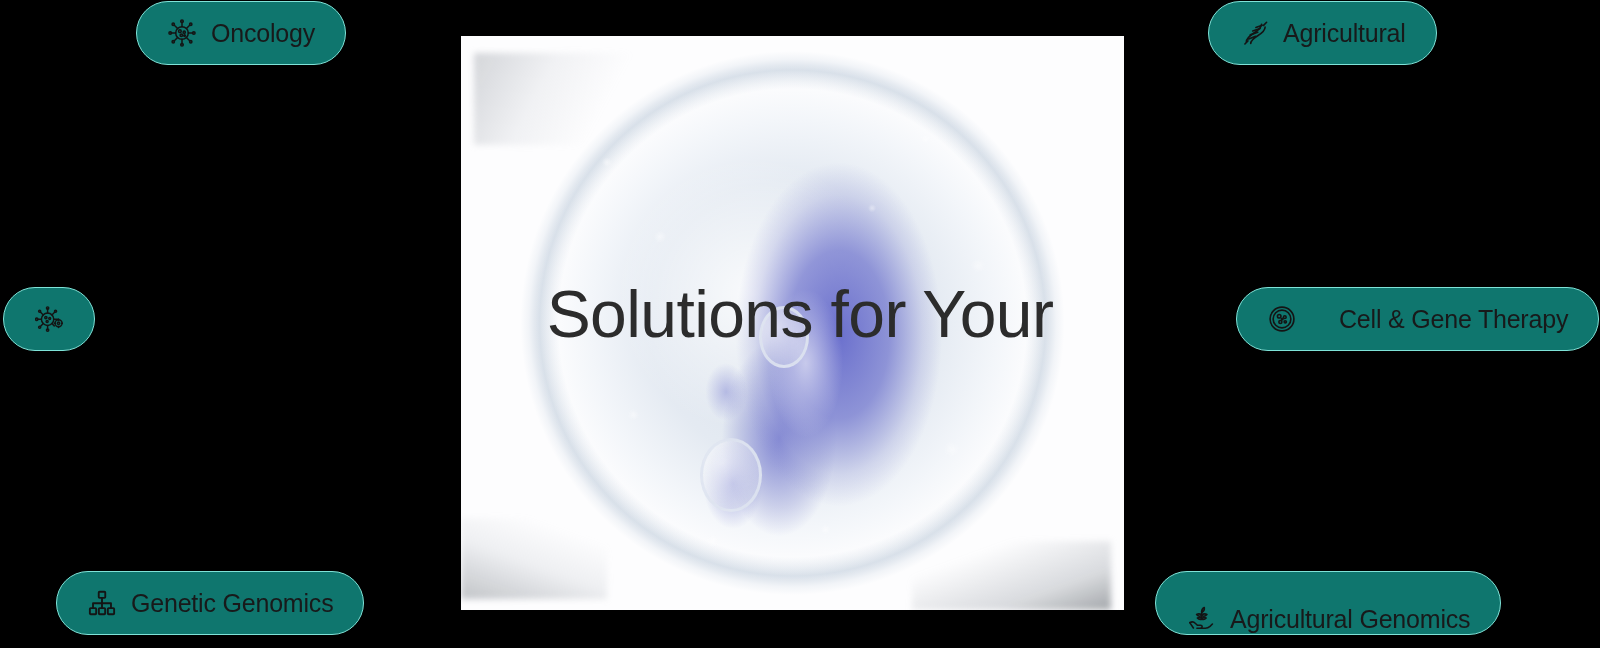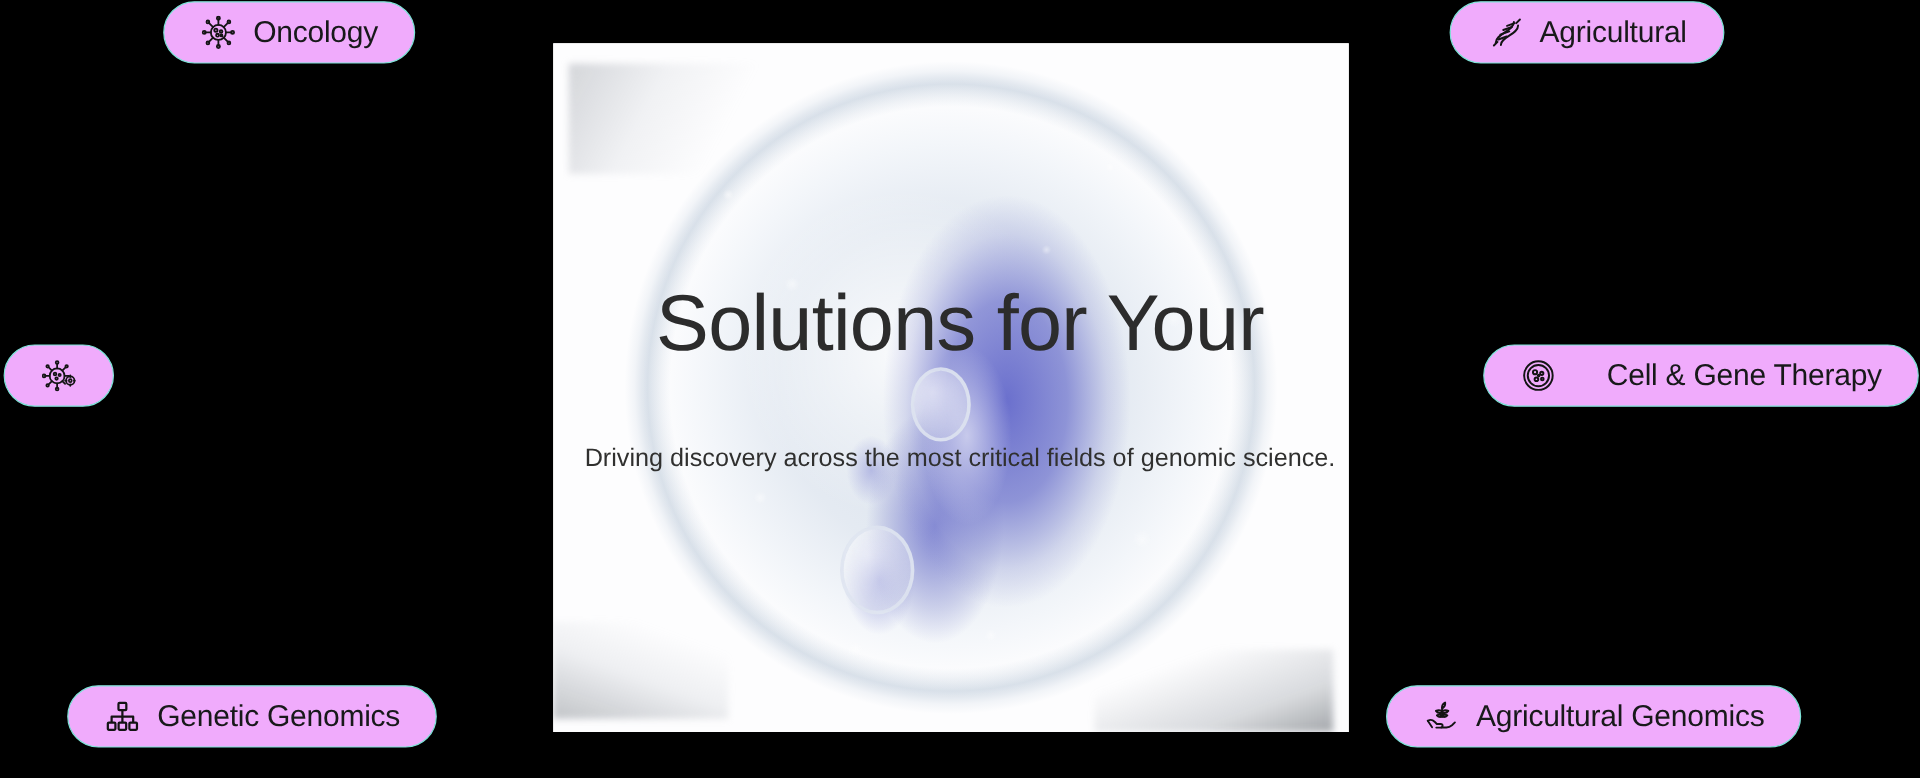--- a/index.html
+++ b/index.html
@@ -125,23 +125,23 @@
     color: #30302f;
     margin-top: 22px;
   }
 
   
   .pill {
     position: absolute;
     display: flex;
     align-items: center;
     gap: 14px;
-    height: 52px;
+    height: 64px;
     padding: 0 30px;
-    background: #f0abfc;
+    background: #0f766e;
     border: 1.5px solid #7fe3d8;
     border-radius: 999px;
     white-space: nowrap;
   }
 
   .pill-icon {
     width: 30px;
     height: 30px;
     flex: 0 0 30px;
     display: flex;
@@ -157,40 +157,39 @@
     color: #18191a;
     letter-spacing: -0.2px;
   }
 
   
   .pill-oncology        { left: 136px;  top: 1px;   }
   .pill-epigenetics     { left: 1208px; top: 1px;   }
   .pill-infectious      { left: 3px;    top: 287px; }
   .pill-cellgene        { left: 1236px; top: 287px; gap: 42px; }
   .pill-genetic         { left: 56px;   top: 571px; }
-  .pill-agricultural    { left: 1155px; top: 571px; }
+  .pill-agricultural    { left: 1155px; top: 571px; align-items: flex-end; }
 </style>
 </head>
 <body>
 
 <div class="hero-image">
   <div class="cell-photo"></div>
   <div class="cell-speckle"></div>
   <div class="vacuole-a"></div>
   <div class="vacuole-b"></div>
   <div class="smudge-tl"></div>
   <div class="smudge-bl"></div>
   <div class="smudge-br"></div>
 </div>
 
 <div class="hero-text">
   <div class="hero-title">
     <span>Solutions for Your</span><br>
   </div>
-  <div class="hero-subtitle">Driving discovery across the most critical fields of genomic science.</div>
 </div>
 
 <div class="pill pill-oncology">
   <span class="pill-icon">
     <svg viewBox="0 0 24 24" fill="none" stroke="currentColor" stroke-width="1.3" stroke-linecap="round">
       <circle cx="12" cy="12" r="5.4"></circle>
       <circle cx="10.2" cy="10.4" r="1.15"></circle>
       <circle cx="13.9" cy="11.3" r="0.95"></circle>
       <circle cx="11.4" cy="14" r="1.05"></circle>
       <circle cx="14.2" cy="14.2" r="0.7"></circle>

